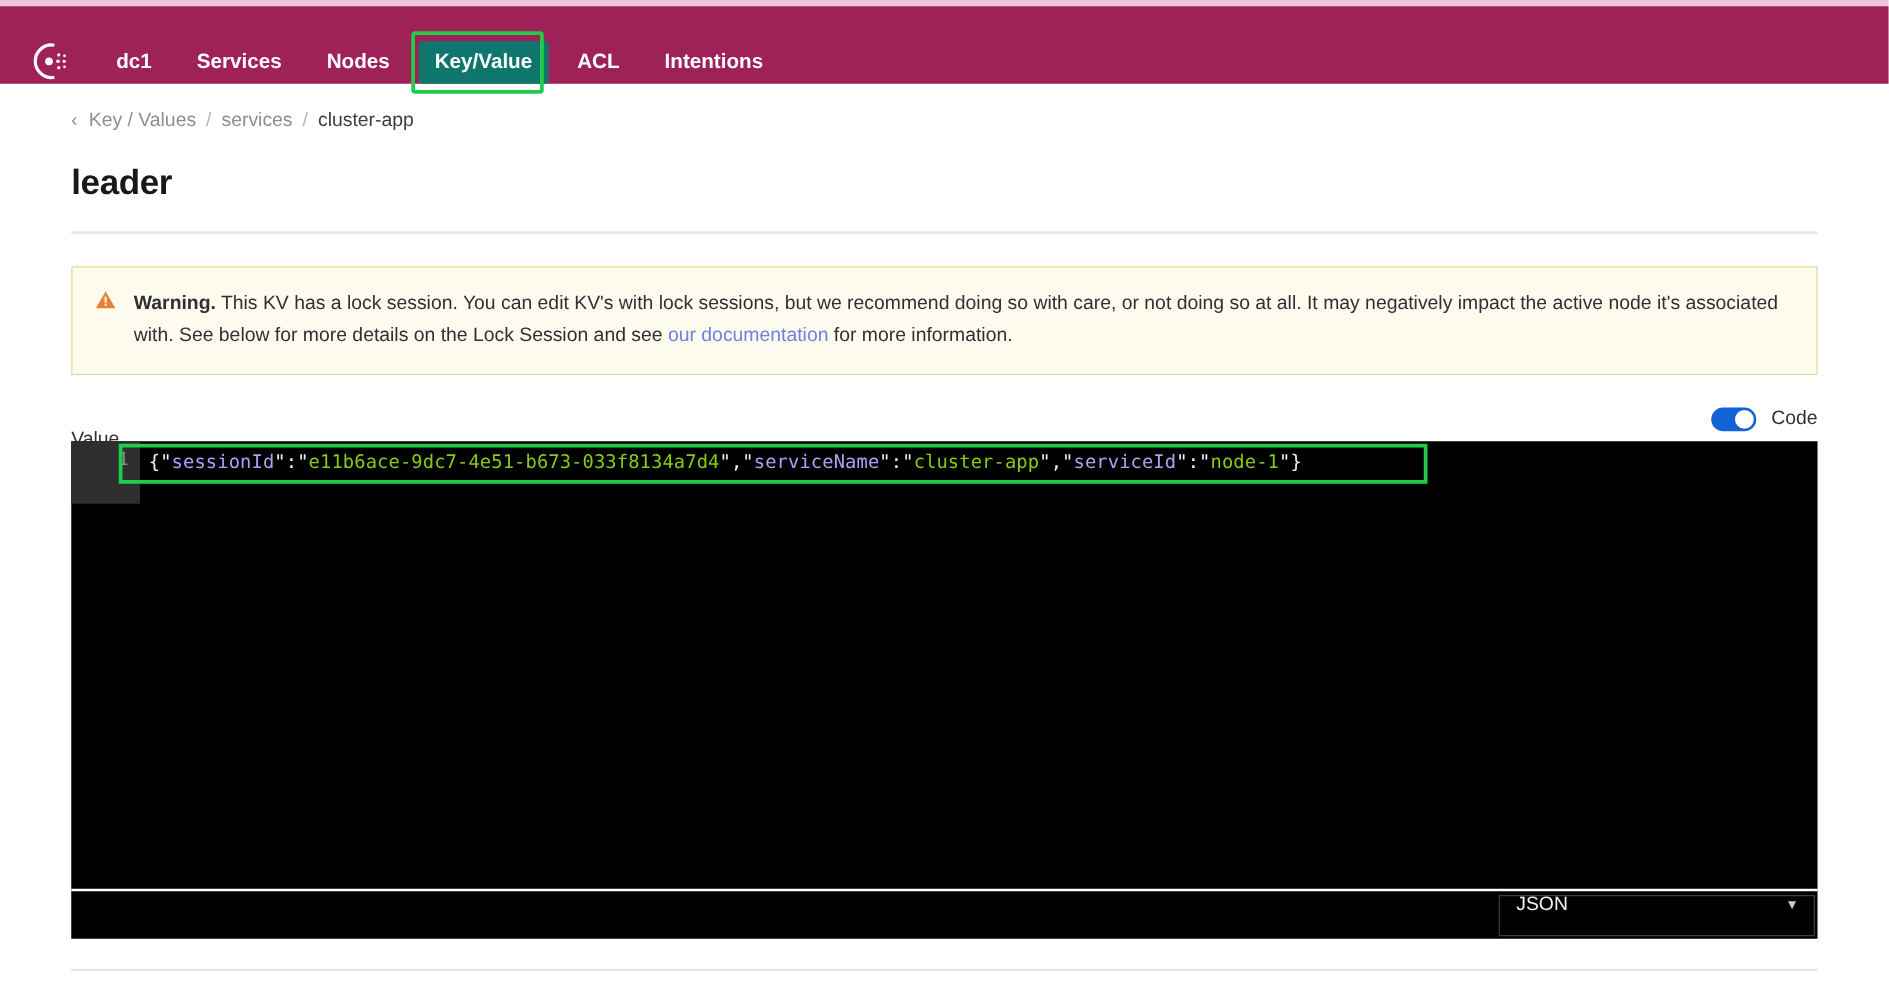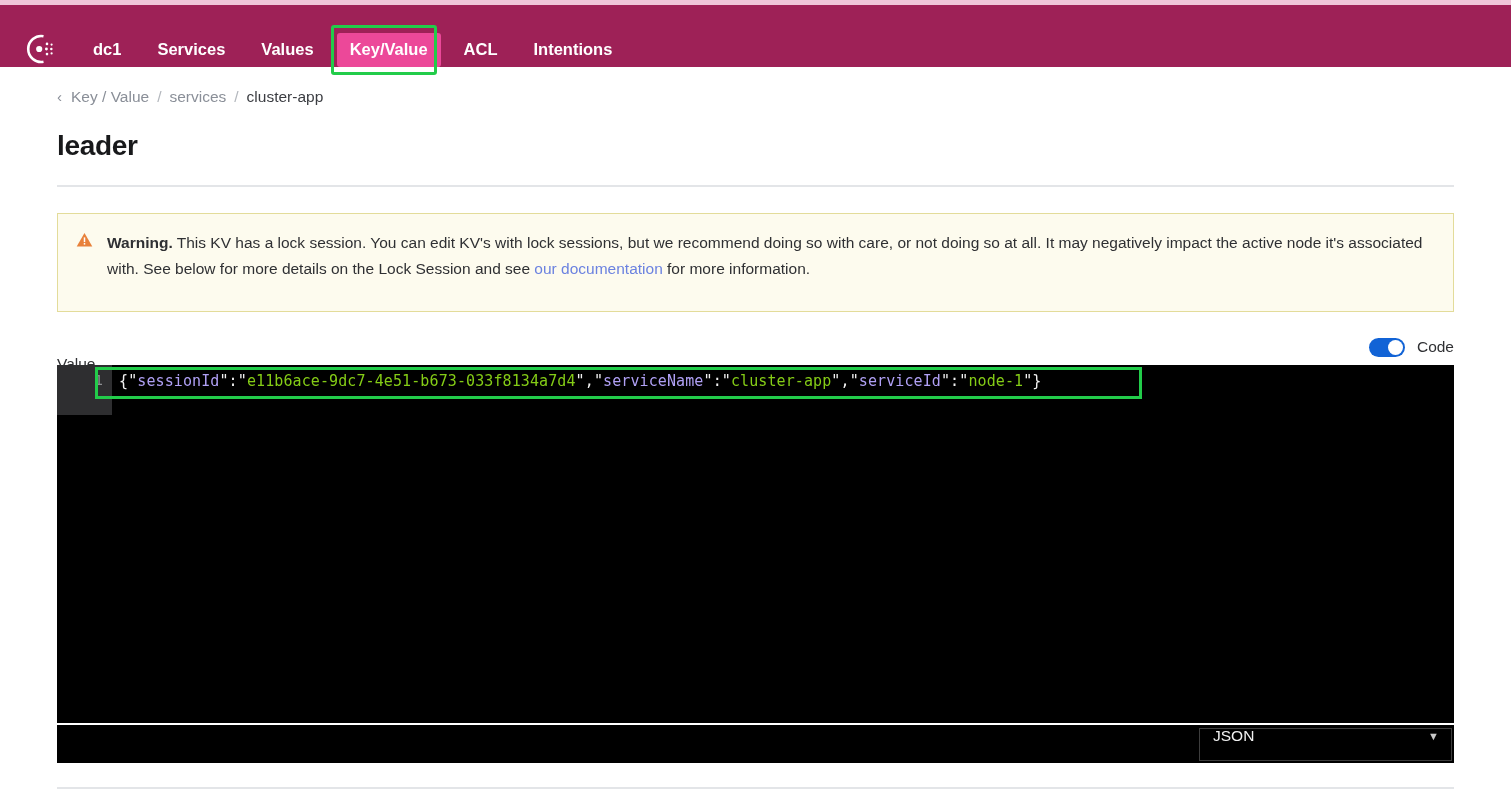--- a/index.html
+++ b/index.html
@@ -39,21 +39,21 @@
     font-size: 16.5px;
     font-weight: bold;
     padding: 7px 13px;
     margin-right: 10px;
     white-space: nowrap;
     cursor: pointer;
     border-radius: 3px;
     line-height: 1.2;
   }
   .nav-item.active {
-    background: #ec4899;
+    background: #0f766e;
   }
   .nav-item-annot {
     position: relative;
   }
   .nav-item-annot::after {
     content: "";
     position: absolute;
     left: -6px; top: -8px;
     right: 4px; bottom: -8px;
     border: 3px solid #22cc4a;
@@ -101,21 +101,21 @@
     background: #e3e5e8;
     margin-top: 24px;
     width: 100%;
   }
 
   
   .warning-box {
     margin-top: 26px;
     border: 1px solid #e3dc9a;
     background: #fdfbee;
-    padding: 16px 18px 29px 18px;
+    padding: 16px 18px 17px 18px;
     display: flex;
     align-items: flex-start;
   }
   .warn-icon {
     flex: none;
     margin-right: 14px;
     margin-top: 2px;
   }
   .warn-text {
     font-size: 15.5px;
@@ -266,32 +266,32 @@
       <circle cx="25.0" cy="12.9" r="1.3" fill="#ffffff"></circle>
       <circle cx="25.0" cy="23.1" r="1.3" fill="#ffffff"></circle>
       <circle cx="29.6" cy="13.6" r="1.1" fill="#ffffff"></circle>
       <circle cx="29.6" cy="22.4" r="1.1" fill="#ffffff"></circle>
     </svg>
   </div>
 
   <div class="nav-items">
     <div class="nav-item">dc1</div>
     <div class="nav-item">Services</div>
-    <div class="nav-item">Values</div>
+    <div class="nav-item">Nodes</div>
     <div class="nav-item active nav-item-annot">Key/Value</div>
     <div class="nav-item">ACL</div>
     <div class="nav-item">Intentions</div>
   </div>
 </div>
 
 <div class="page">
 
   <div class="breadcrumb">
     <span class="bc-back">‹</span>
-    <span class="bc-link">Key / Value</span>
+    <span class="bc-link">Key / Values</span>
     <span class="bc-sep">/</span>
     <span class="bc-link">services</span>
     <span class="bc-sep">/</span>
     <span class="bc-current">cluster-app</span>
   </div>
 
   <h1 class="page-title">leader</h1>
   <div class="title-rule"></div>
 
   <div class="warning-box">

